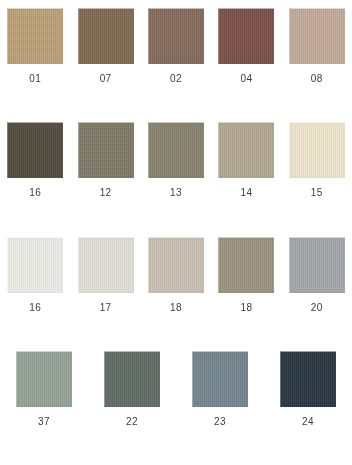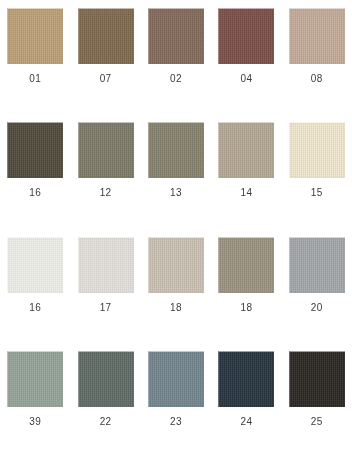--- a/index.html
+++ b/index.html
@@ -134,33 +134,29 @@
     </div>
     <div class="swatch-cell">
       <div class="swatch-chip" style="background-color: rgb(163, 167, 169);"></div>
       <div class="swatch-label" style="color: rgb(60, 60, 60);">20</div>
     </div>
   </div>
 
   <div class="swatch-row">
     <div class="swatch-cell">
       <div class="swatch-chip" style="background-color: rgb(149, 163, 153);"></div>
-      <div class="swatch-label" style="color: rgb(60, 60, 60);">39</div>
+      <div class="swatch-label" style="color: rgb(60, 60, 60);">37</div>
     </div>
     <div class="swatch-cell">
       <div class="swatch-chip" style="background-color: rgb(95, 107, 102);"></div>
       <div class="swatch-label" style="color: rgb(60, 60, 60);">22</div>
     </div>
     <div class="swatch-cell">
       <div class="swatch-chip" style="background-color: rgb(115, 133, 142);"></div>
       <div class="swatch-label" style="color: rgb(60, 60, 60);">23</div>
     </div>
     <div class="swatch-cell">
       <div class="swatch-chip" style="background-color: rgb(39, 52, 63);"></div>
       <div class="swatch-label" style="color: rgb(60, 60, 60);">24</div>
     </div>
-    <div class="swatch-cell">
-      <div class="swatch-chip" style="background-color: rgb(43, 39, 34);"></div>
-      <div class="swatch-label" style="color: rgb(60, 60, 60);">25</div>
-    </div>
   </div>
 
 </div>
 
 </body></html>

